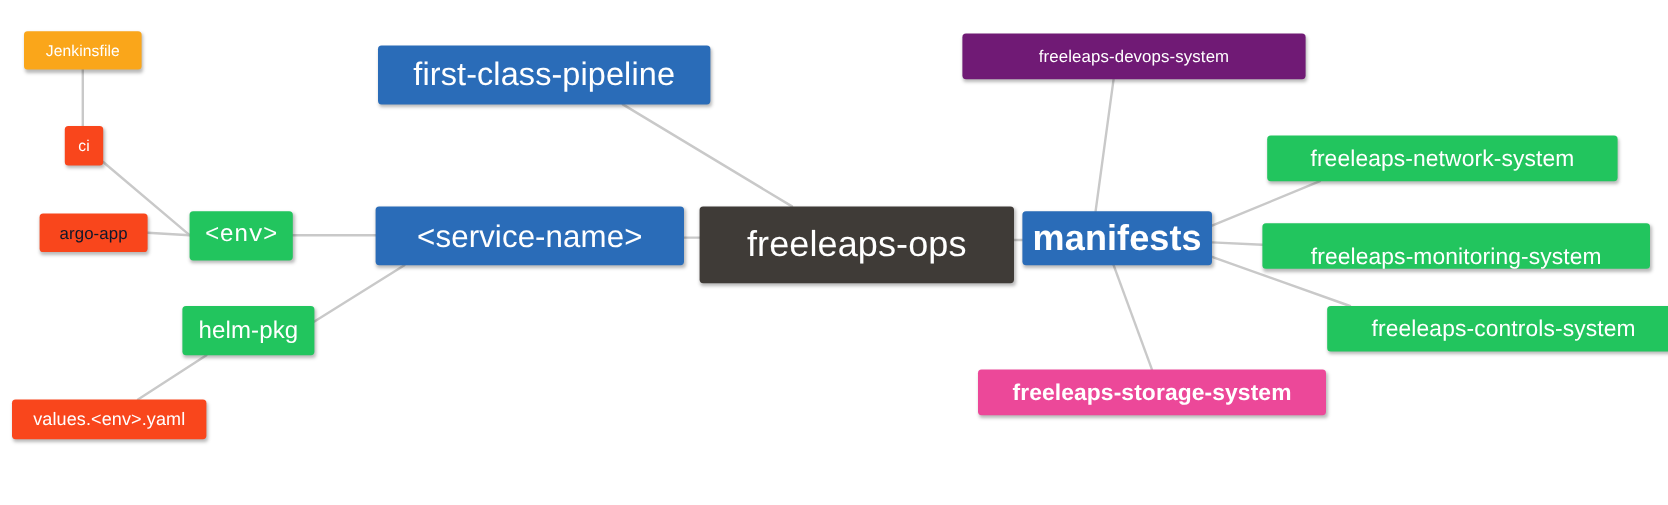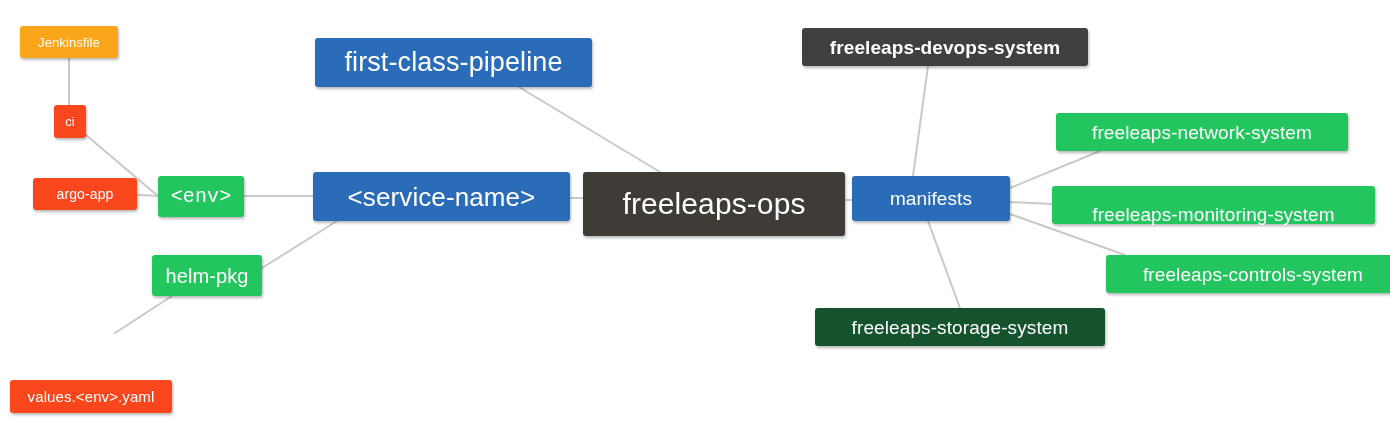--- a/index.html
+++ b/index.html
@@ -70,53 +70,53 @@
       <line x1="1010" y1="214" x2="1125" y2="255" stroke="#c9c9c9" stroke-width="2" stroke-linecap="round"></line>
       <line x1="928" y1="221" x2="960" y2="308" stroke="#c9c9c9" stroke-width="2" stroke-linecap="round"></line>
     </svg>
   <div id="node-layer">
       <div class="node" style="left: 20px; top: 26px; width: 98px; height: 32px; background: rgb(250, 166, 26); font-size: 13px; color: rgb(255, 255, 255);">
         <span class="node-label">Jenkinsfile</span>
       </div>
       <div class="node" style="left: 54px; top: 105px; width: 32px; height: 33px; background: rgb(249, 70, 28); font-size: 13px; color: rgb(255, 255, 255); text-align: center;">
         <span class="node-label">ci</span>
       </div>
-      <div class="node" style="left: 33px; top: 178px; width: 104px; height: 32px; background: rgb(249, 70, 28); font-size: 14px; color: #ffffff; text-align: center;">
+      <div class="node" style="left: 33px; top: 178px; width: 90px; height: 32px; background: rgb(249, 70, 28); font-size: 14px; color: #0f172a; text-align: center;">
         <span class="node-label">argo-app</span>
       </div>
       <div class="node" style="left: 158px; top: 176px; width: 86px; height: 41px; background: rgb(34, 197, 94); font-size: 20px; color: rgb(255, 255, 255); font-family: Liberation Mono, monospace;">
         <span class="node-label">&lt;env&gt;</span>
       </div>
       <div class="node" style="left: 152px; top: 255px; width: 110px; height: 41px; background: rgb(34, 197, 94); font-size: 20px; color: rgb(255, 255, 255);">
         <span class="node-label">helm-pkg</span>
       </div>
-      <div class="node" style="left: 10px; top: 333px; width: 162px; height: 33px; background: rgb(249, 70, 28); font-size: 15px; color: rgb(255, 255, 255); margin-top: 47px;">
+      <div class="node" style="left: 10px; top: 333px; width: 162px; height: 33px; background: rgb(249, 70, 28); font-size: 15px; color: rgb(255, 255, 255);">
         <span class="node-label">values.&lt;env&gt;.yaml</span>
       </div>
       <div class="node" style="left: 315px; top: 38px; width: 277px; height: 49px; background: rgb(42, 108, 184); font-size: 27px; color: rgb(255, 255, 255);">
         <span class="node-label">first-class-pipeline</span>
       </div>
       <div class="node" style="left: 313px; top: 172px; width: 257px; height: 49px; background: rgb(42, 108, 184); font-size: 26px; color: rgb(255, 255, 255);">
         <span class="node-label">&lt;service-name&gt;</span>
       </div>
       <div class="node" style="left: 583px; top: 172px; width: 262px; height: 64px; background: rgb(63, 59, 55); font-size: 30px; color: rgb(255, 255, 255);">
         <span class="node-label">freeleaps-ops</span>
       </div>
-      <div class="node" style="left: 852px; top: 176px; width: 158px; height: 45px; background: rgb(42, 108, 184); font-size: 19px; color: rgb(255, 255, 255);">
+      <div class="node" style="left: 852px; top: 176px; width: 158px; height: 45px; background: rgb(42, 108, 184); font-size: 30px; color: rgb(255, 255, 255); font-weight: bold;">
         <span class="node-label">manifests</span>
       </div>
-      <div class="node" style="left: 802px; top: 28px; width: 286px; height: 38px; background: #404040; font-size: 19px; color: rgb(255, 255, 255); font-weight: bold;">
+      <div class="node" style="left: 802px; top: 28px; width: 286px; height: 38px; background: #701a75; font-size: 14px; color: rgb(255, 255, 255);">
         <span class="node-label">freeleaps-devops-system</span>
       </div>
       <div class="node" style="left: 1056px; top: 113px; width: 292px; height: 38px; background: rgb(34, 197, 94); font-size: 19px; color: rgb(255, 255, 255);">
         <span class="node-label">freeleaps-network-system</span>
       </div>
       <div class="node" style="left: 1052px; top: 186px; width: 323px; height: 38px; background: rgb(34, 197, 94); font-size: 19px; color: rgb(255, 255, 255); align-items: flex-end;">
         <span class="node-label">freeleaps-monitoring-system</span>
       </div>
       <div class="node" style="left: 1058px; top: 255px; width: 294px; height: 38px; background: rgb(34, 197, 94); font-size: 19px; color: rgb(255, 255, 255); margin-left: 48px;">
         <span class="node-label">freeleaps-controls-system</span>
       </div>
-      <div class="node" style="left: 815px; top: 308px; width: 290px; height: 38px; background: #14532d; font-size: 19px; color: rgb(255, 255, 255);">
+      <div class="node" style="left: 815px; top: 308px; width: 290px; height: 38px; background: #ec4899; font-size: 19px; color: rgb(255, 255, 255); font-weight: bold;">
         <span class="node-label">freeleaps-storage-system</span>
       </div>
     </div>
 </div>
 
 </body></html>

